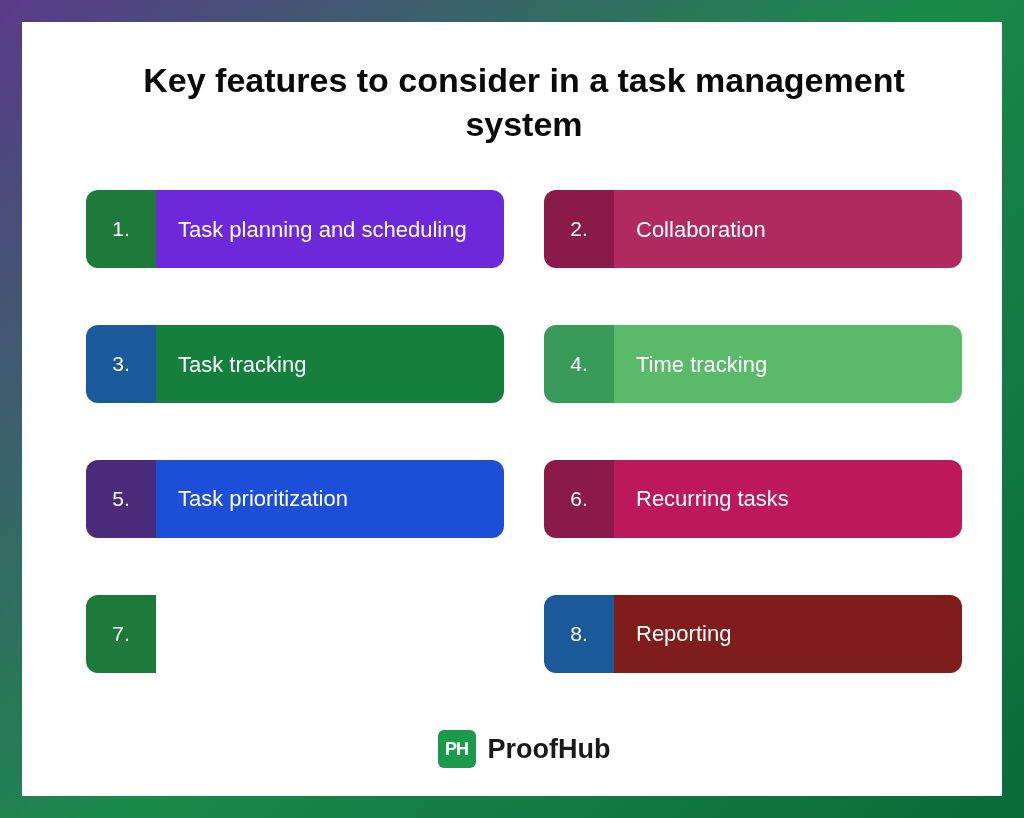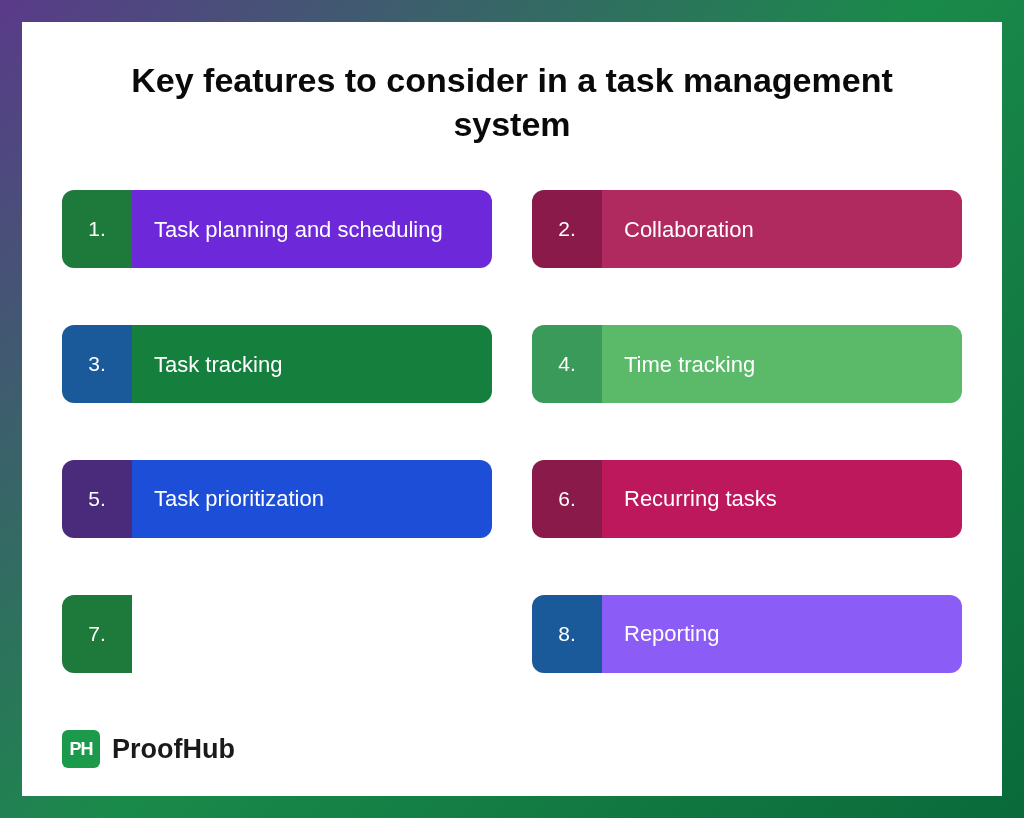--- a/index.html
+++ b/index.html
@@ -7,21 +7,21 @@
     width: 1024px;
     height: 818px;
     font-family: -apple-system, BlinkMacSystemFont, "Segoe UI", Arial, sans-serif;
     background: linear-gradient(135deg, #5a3a8a 0%, #1a8a4a 50%, #0a6a3a 100%);
     padding: 22px;
   }
   .canvas {
     width: 100%;
     height: 100%;
     background: #ffffff;
-    padding: 36px 40px 28px 40px;
+    padding: 36px 40px 28px 64px;
     display: flex;
     flex-direction: column;
   }
   .title {
     text-align: center;
     font-size: 34px;
     font-weight: 800;
     color: #0a0a0a;
     line-height: 1.3;
     margin-bottom: 44px;
@@ -54,20 +54,21 @@
     flex: 1;
     display: flex;
     align-items: center;
     padding: 0 22px;
     font-size: 22px;
     font-weight: 400;
     line-height: 1.25;
   }
   .footer {
     display: flex;
+    flex-direction: column;
     align-items: center;
     margin-top: 28px;
     gap: 10px;
   }
   .brand {
     display: flex;
     align-items: center;
     gap: 12px;
   }
   .logo-badge {
@@ -123,21 +124,21 @@
     </div>
     <div class="feature">
       <div class="num" style="background:#8a1a4a">6.</div>
       <div class="label" style="background:#be185d">Recurring tasks</div>
     </div>
     <div class="feature">
       <div class="num" style="background:#1e7a3a">7.</div>
     </div>
     <div class="feature">
       <div class="num" style="background:#1a5a9a">8.</div>
-      <div class="label" style="background:#8b5cf6">Reporting</div>
+      <div class="label" style="background:#7f1d1d">Reporting</div>
     </div>
   </div>
 
   <div class="footer">
     <div class="brand">
       <div class="logo-badge">PH</div>
       <div class="brand-name">ProofHub</div>
     </div>
   </div>
 </div>

